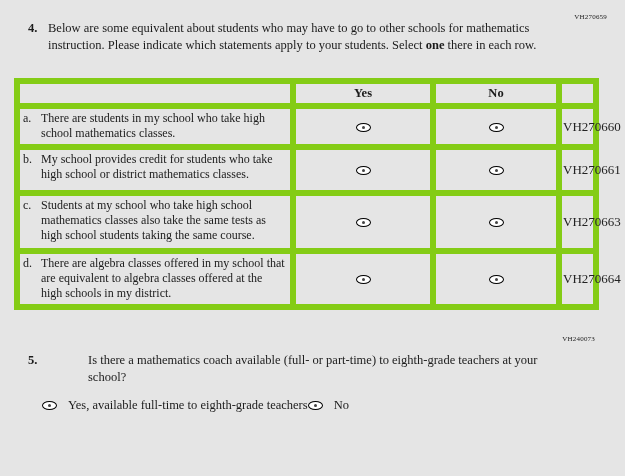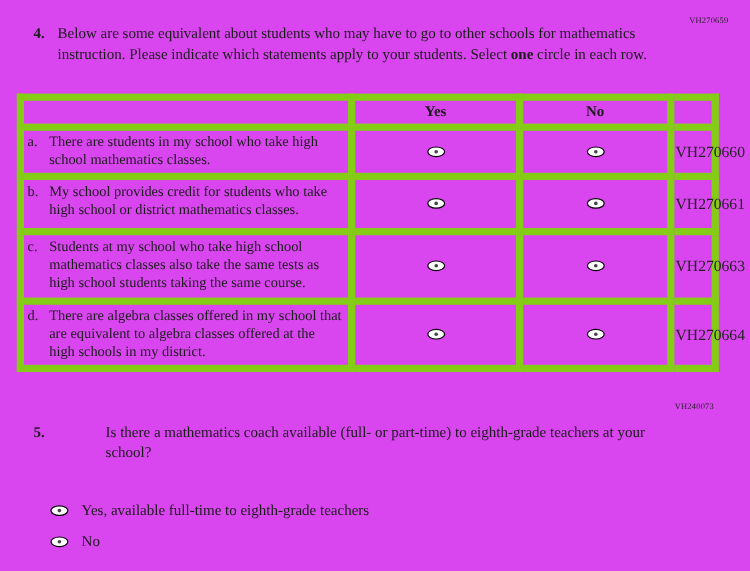--- a/index.html
+++ b/index.html
@@ -6,21 +6,21 @@
   html, body { margin: 0; padding: 0; }
   body {
     width: 625px; height: 476px;
     background: #ffffff;
     font-family: "Liberation Serif", serif;
     color: #1b1b1b;
   }
   .page {
     position: relative;
     width: 625px; height: 476px;
-    background: #d946ef;
+    background: #e5e5e5;
     overflow: hidden;
   }
   .code {
     position: absolute;
     font-size: 7px;
     letter-spacing: 0.2px;
     color: #222222;
   }
   .code-q4 { top: 13px; right: 18px; }
   .code-q5 { top: 335px; right: 30px; }
@@ -93,43 +93,41 @@
     width: 3px; height: 3px;
     margin: -1.5px 0 0 -1.5px;
     border-radius: 50%;
     background: #444444;
   }
 
   .options {
     position: absolute;
     left: 42px; top: 398px;
     display: flex;
-    flex-direction: column;
-    gap: 11px;
-    margin-top: 20px;
+    flex-direction: row;
   }
   .option {
     display: flex;
     align-items: center;
     gap: 11px;
     font-size: 12.5px;
     cursor: pointer;
   }
   .option .oval { flex: 0 0 15px; }
 </style>
 </head>
 <body>
 
 <div class="page">
 
   <div class="code code-q4">VH270659</div>
 
   <div class="question q4">
     <div class="qnum">4.</div>
-    <div class="qtext"><span>Below are some equivalent about students who may have to go to other schools for mathematics instruction. Please indicate which statements apply to your students. Select </span><b>one</b><span> circle in each row.</span></div>
+    <div class="qtext"><span>Below are some equivalent about students who may have to go to other schools for mathematics instruction. Please indicate which statements apply to your students. Select </span><b>one</b><span> there in each row.</span></div>
   </div>
 
   <table class="grid">
     <colgroup>
       <col style="width:276px">
         <col style="width:140px">
         <col style="width:126px">
         <col style="width:37px">
     </colgroup>
     <tbody>

